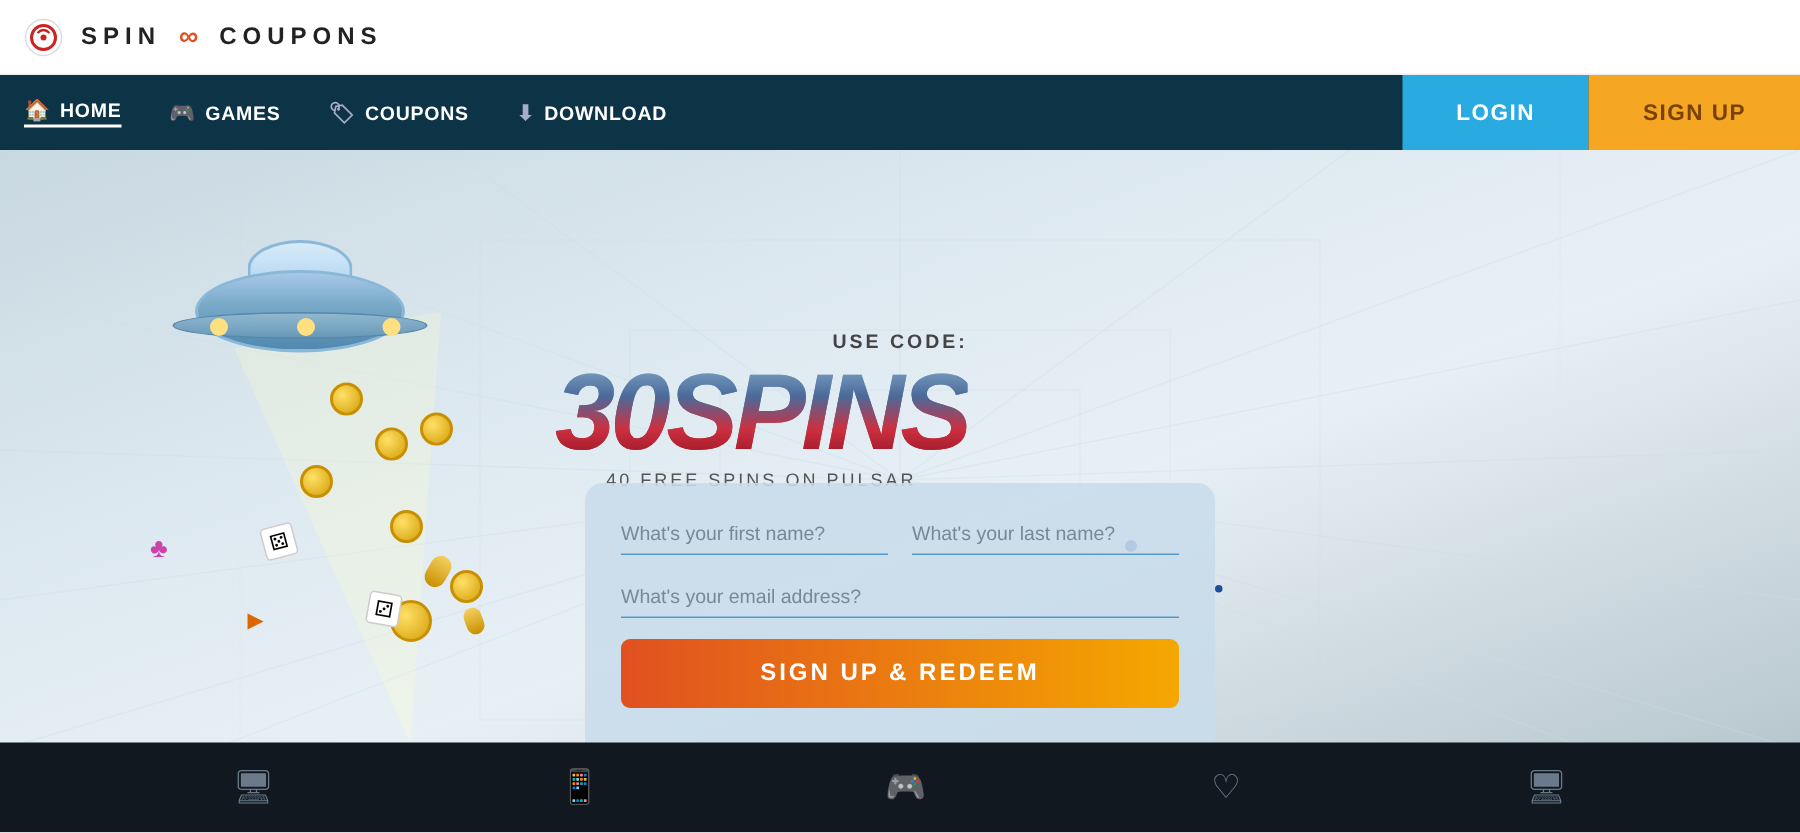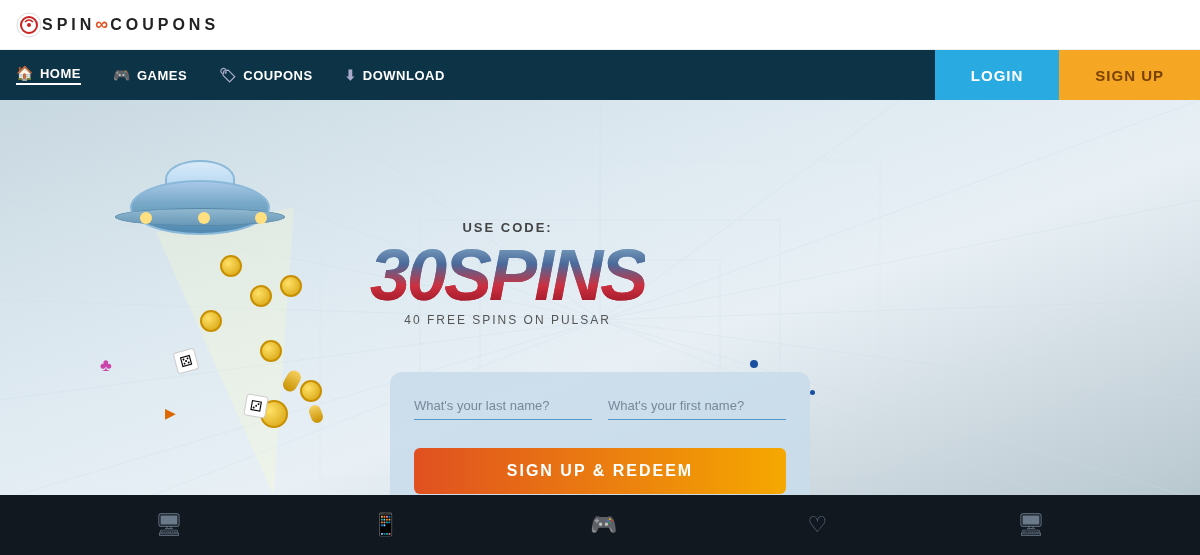--- a/index.html
+++ b/index.html
@@ -14,21 +14,21 @@
       padding: 0 16px;
       border-bottom: 1px solid #eee;
     }
     .logo-text {
       font-size: 18px;
       font-weight: bold;
       letter-spacing: 2px;
       color: #222;
       display: flex;
       align-items: center;
-      gap: 0;
+      gap: 12px;
     }
     .logo-icon {
       width: 26px;
       height: 26px;
     }
 
     
     .nav-bar {
       height: 50px;
       background: #0d3347;
@@ -199,20 +199,21 @@
       top: 120px;
       left: 370px;
       text-align: center;
     }
     .use-code-label {
       font-size: 13px;
       font-weight: bold;
       color: #444;
       letter-spacing: 2px;
       margin-bottom: 4px;
+      text-align: right;
     }
     .promo-code-large {
       font-size: 80px;
       font-weight: 900;
       line-height: 1;
       background: linear-gradient(180deg, #b0c8e0 0%, #4a6a9a 40%, #c0303a 70%, #901828 100%);
       -webkit-background-clip: text;
       -webkit-text-fill-color: transparent;
       background-clip: text;
       letter-spacing: -2px;
@@ -261,21 +262,21 @@
       padding: 14px 0;
       background: linear-gradient(90deg, #e05020 0%, #f5a800 100%);
       border: none;
       border-radius: 6px;
       color: #fff;
       font-size: 16px;
       font-weight: bold;
       letter-spacing: 2px;
       cursor: pointer;
       text-transform: uppercase;
-      margin-bottom: 6px;
+      margin-bottom: 28px;
     }
     .form-footer {
       text-align: center;
       font-size: 13px;
       color: #445566;
     }
     .form-footer a {
       color: #1a4fa0;
       font-weight: bold;
       text-decoration: none;
@@ -427,24 +428,25 @@
       <span style="font-size:72px;font-weight:900;font-style:italic;
         background: linear-gradient(180deg, #8ab0cc 0%, #4a6a9a 35%, #cc3040 65%, #901020 100%);
         -webkit-background-clip: text; -webkit-text-fill-color: transparent; background-clip: text;
         text-shadow: none; display: block; line-height: 1; letter-spacing: -3px;">30SPINS</span>
     </div>
     <div class="free-spins-text" style="font-size:12px;letter-spacing:2px;color:#555;margin-top:2px;">40 FREE SPINS ON PULSAR</div>
   </div>
 
   <div class="form-panel">
     <div class="form-row">
+      <input class="form-input" type="text" placeholder="What's your first name?" style="">
       <input class="form-input" type="text" placeholder="What's your last name?" style="">
-      <input class="form-input" type="text" placeholder="What's your first name?" style="">
     </div>
     <div class="form-row">
+      <input class="form-input" type="email" placeholder="What's your email address?" style="">
     </div>
     <button class="btn-redeem">SIGN UP &amp; REDEEM</button>
     <div class="form-footer">
       <span>Got an account?</span>
       <a href="#">Login here</a>
     </div>
   </div>
 
   <div class="footer-icons-bar">
     <div class="footer-icon-item">

